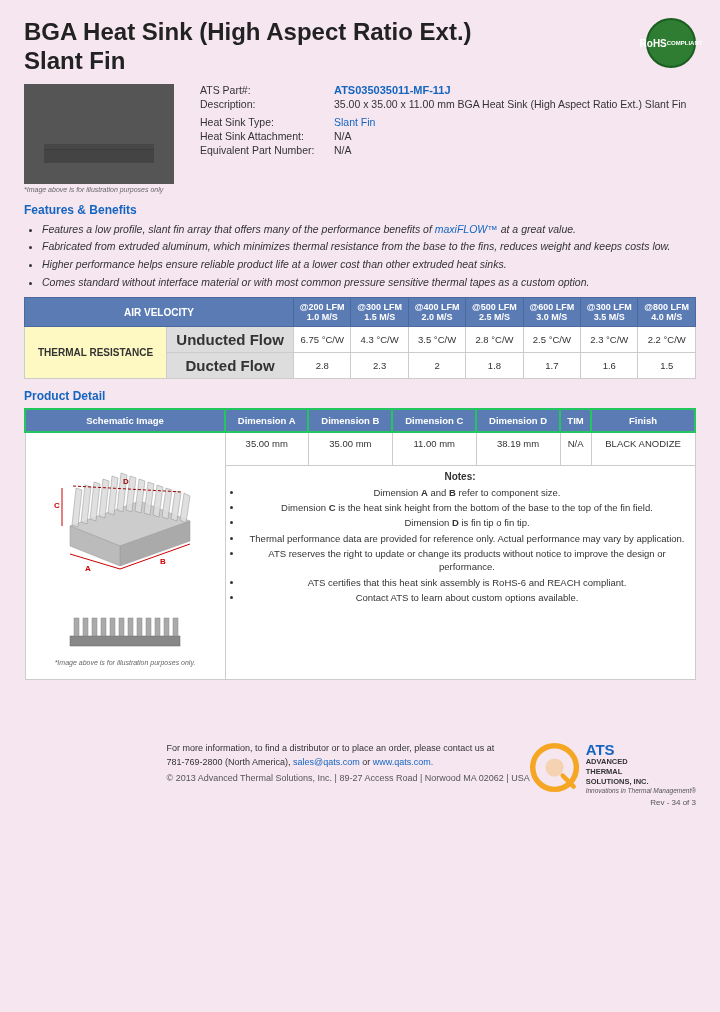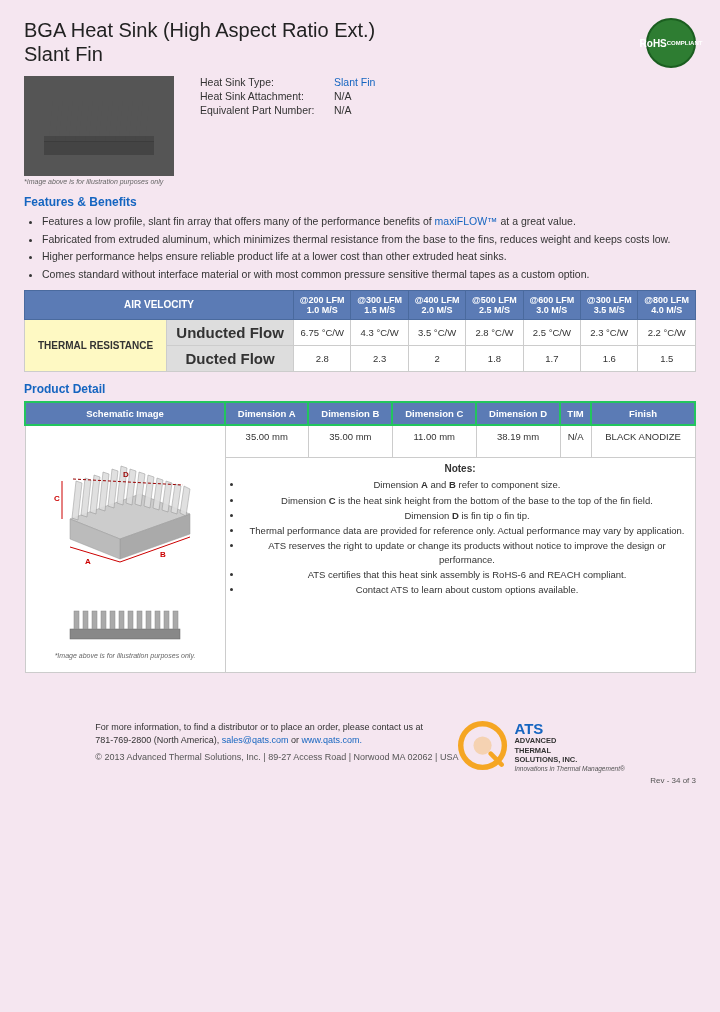--- a/index.html
+++ b/index.html
@@ -16,22 +16,22 @@
       padding: 18px 24px 10px 24px;
     }
     
     .header {
       display: flex;
       justify-content: space-between;
       align-items: flex-start;
       margin-bottom: 8px;
     }
     .title-block h1 {
-      font-size: 20px;
-      font-weight: normal;
+      font-size: 24px;
+      font-weight: bold;
       color: #222;
       line-height: 1.2;
     }
     .rohs-badge {
       width: 50px;
       height: 50px;
       background: #2e7d32;
       border-radius: 50%;
       display: flex;
       flex-direction: row;
@@ -112,20 +112,21 @@
     
     .features-list {
       margin-left: 18px;
       margin-bottom: 8px;
     }
     .features-list li {
       font-size: 10.5px;
       margin-bottom: 3px;
       line-height: 1.4;
       color: #333;
+      font-style: italic;
     }
     .features-list li span.highlight {
       color: #1565c0;
     }
 
     
     .thermal-table {
       width: 100%;
       border-collapse: collapse;
       margin-bottom: 10px;
@@ -211,24 +212,24 @@
     }
     .notes-list li {
       margin-bottom: 2px;
       font-size: 9.5px;
       line-height: 1.4;
     }
     .notes-list li span.bold { font-weight: bold; }
 
     
     .footer {
-      margin-top: 10px;
+      margin-top: 24px;
       border-top: none;
       display: flex;
-      justify-content: center;
+      justify-content: flex-end;
       align-items: flex-start;
       padding-top: 8px;
     }
     .footer-text {
       font-size: 9px;
       color: #333;
       max-width: 400px;
       line-height: 1.5;
     }
     .footer-text a { color: #1565c0; }
@@ -303,20 +304,30 @@
             <polygon points="100,60 104,20 110,20 106,60"></polygon>
             <polygon points="110,60 114,20 120,20 116,60"></polygon>
           </g>
 
           <rect x="15" y="55" width="110" height="6" fill="#333" opacity="0.4"></rect>
         </svg>
       </div>
       <div class="image-caption">*Image above is for illustration purposes only</div>
     </div>
     <div class="product-details">
+      <div class="detail-table">
+        <div class="detail-row">
+          <span class="detail-label">ATS Part#:</span>
+          <span class="detail-value part-link">ATS035035011-MF-11J</span>
+        </div>
+        <div class="detail-row">
+          <span class="detail-label">Description:</span>
+          <span class="detail-value">35.00 x 35.00 x 11.00 mm BGA Heat Sink (High Aspect Ratio Ext.) Slant Fin</span>
+        </div>
+      </div>
       <div class="detail-table">
         <div class="detail-row">
           <span class="detail-label">Heat Sink Type:</span>
           <span class="detail-value link">Slant Fin</span>
         </div>
         <div class="detail-row">
           <span class="detail-label">Heat Sink Attachment:</span>
           <span class="detail-value">N/A</span>
         </div>
         <div class="detail-row">

